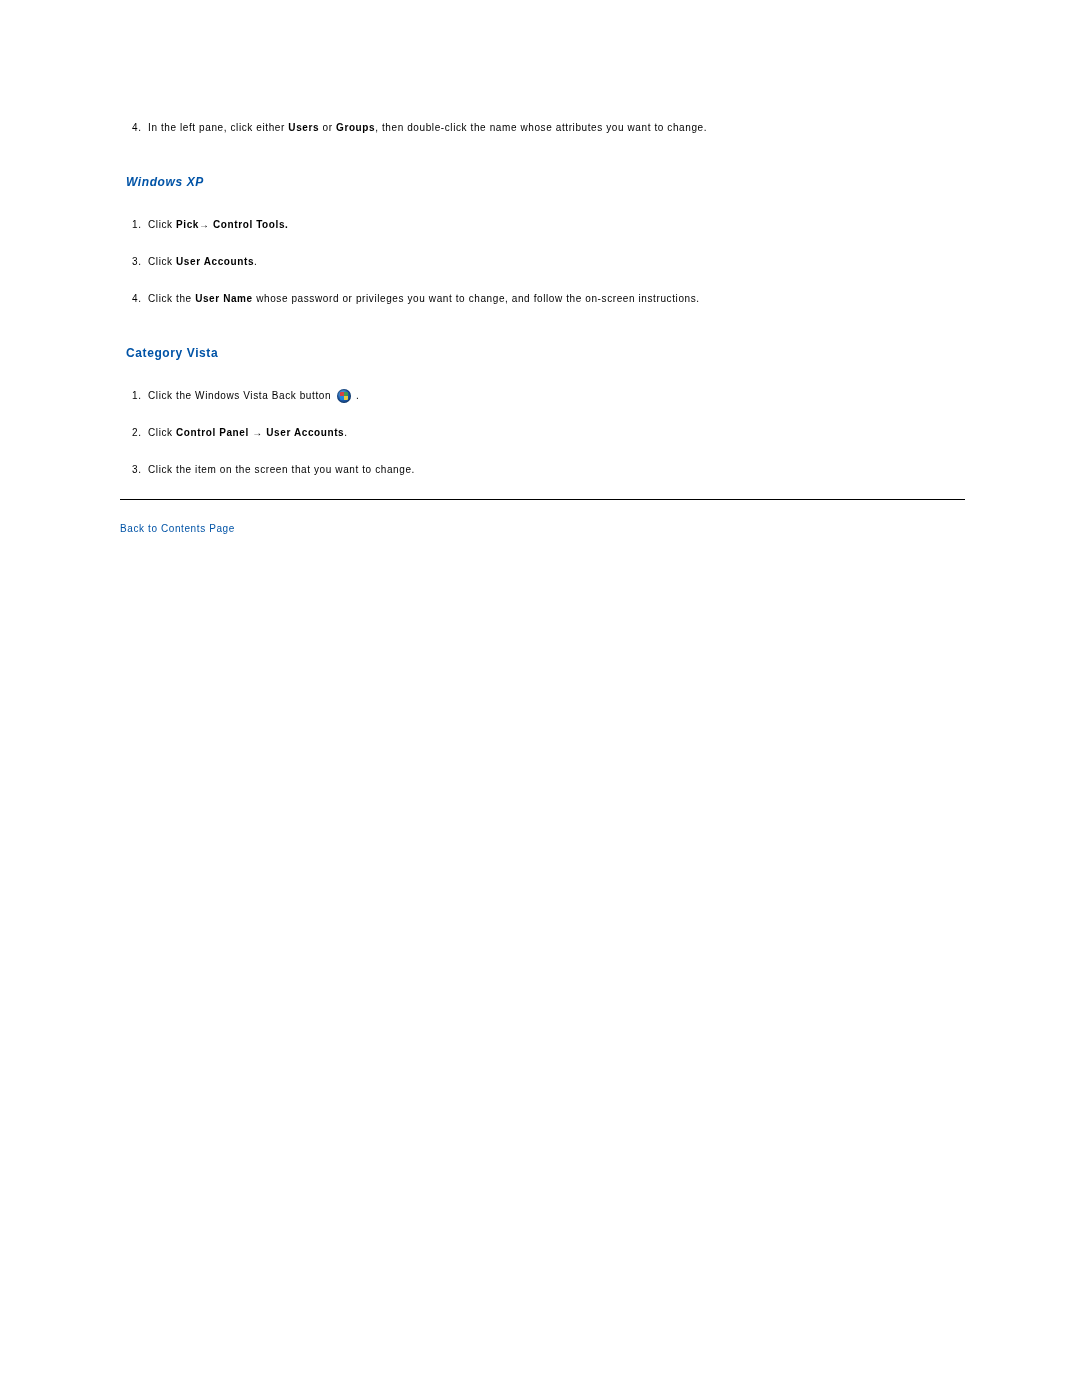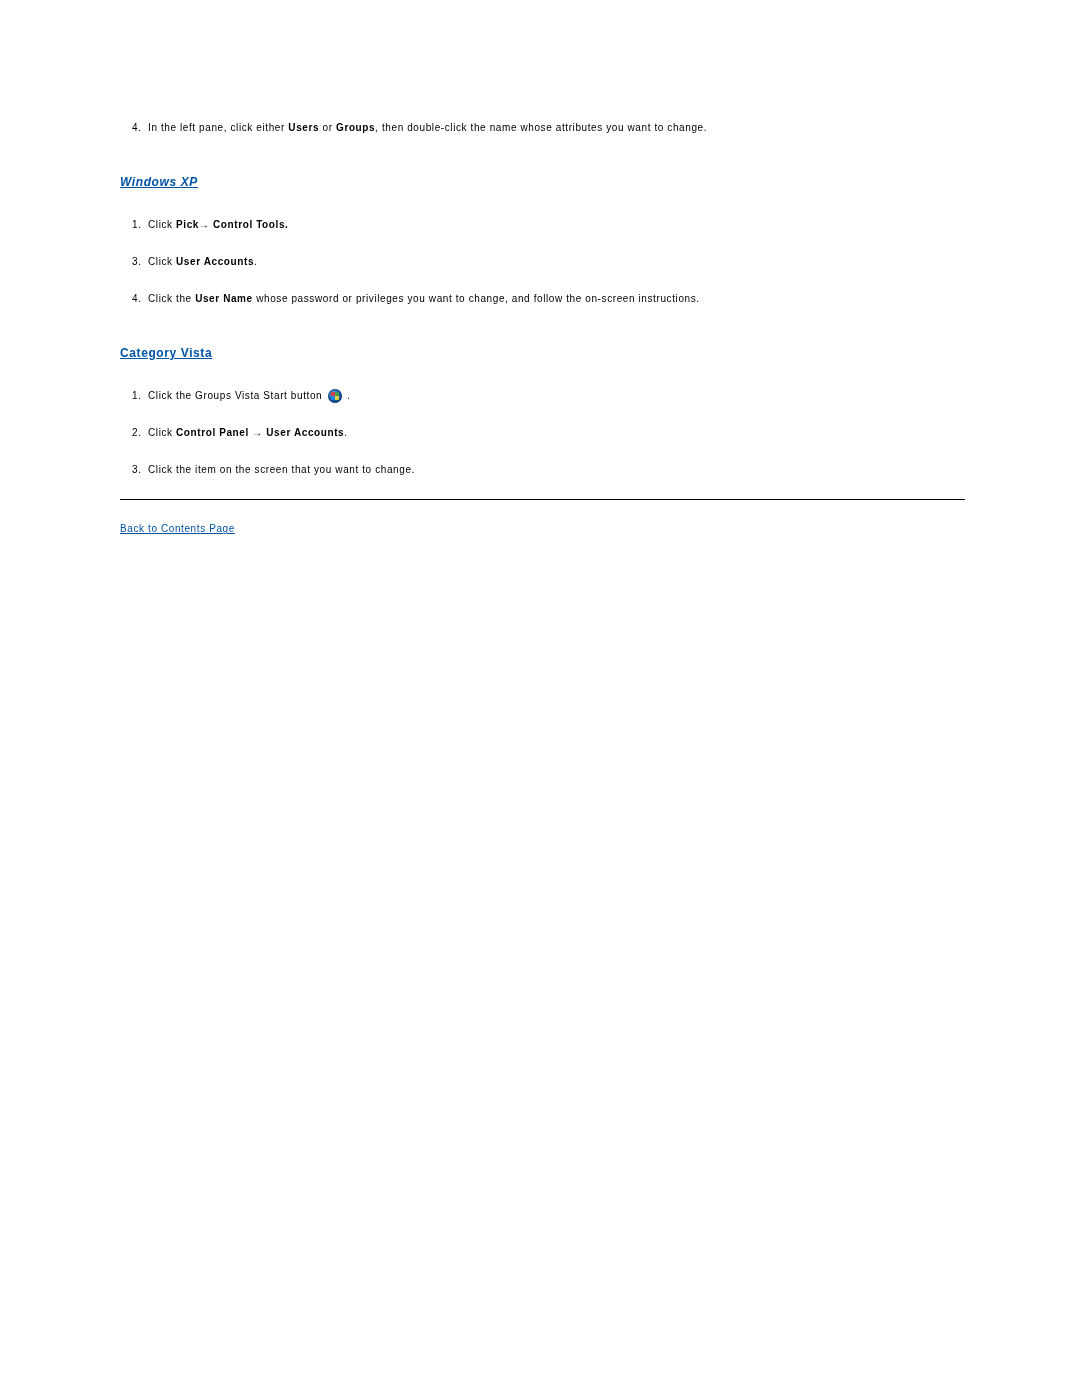--- a/index.html
+++ b/index.html
@@ -29,22 +29,21 @@
     .step-list .num {
       display: inline-block;
       width: 16px;
       text-indent: 0;
     }
     .section-heading {
       font-size: 12px;
       color: #0053a6;
       letter-spacing: 0.6px;
       font-weight: bold;
-      margin: 40px 0 28px 0;
-      text-decoration: underline;
+      margin: 40px 0 28px 6px;
     }
     .section-heading.italic {
       font-style: italic;
     }
     .vista-icon {
       display: inline-block;
       width: 14px;
       height: 14px;
       border-radius: 50%;
       background: radial-gradient(circle at 40% 35%, #6fb4e8 0%, #1e5aa8 45%, #0b3a72 100%);
@@ -68,21 +67,20 @@
     }
     .divider {
       border: none;
       border-top: 1px solid #000000;
       margin: 8px 0 18px 0;
     }
     .back-link {
       font-size: 10px;
       color: #0053a6;
       letter-spacing: 0.6px;
-      text-decoration: underline;
       cursor: pointer;
     }
     .bold {
       font-weight: bold;
     }
     .arrow {
       font-family: Arial, sans-serif;
     }
   </style>
 </head>
@@ -96,21 +94,21 @@
 
   <div class="section-heading italic">Windows XP</div>
   <ol class="step-list" id="list2">
       <li><span class="num">1.</span><span>Click </span><span class="bold">Pick</span><span class="arrow">→ </span><span class="bold">Control Tools.</span></li>
       <li><span class="num">3.</span><span>Click </span><span class="bold">User Accounts</span><span>.</span></li>
       <li><span class="num">4.</span><span>Click the </span><span class="bold">User Name</span><span> whose password or privileges you want to change, and follow the on-screen instructions.</span></li>
     </ol>
 
   <div class="section-heading">Category Vista</div>
   <ol class="step-list" id="list3">
-      <li><span class="num">1.</span><span>Click the Groups Vista Start button </span><span class="vista-icon"></span><span> .</span></li>
+      <li><span class="num">1.</span><span>Click the Windows Vista Back button </span><span class="vista-icon"></span><span> .</span></li>
       <li><span class="num">2.</span><span>Click </span><span class="bold">Control Panel</span><span> </span><span class="arrow">→</span><span> </span><span class="bold">User Accounts</span><span>.</span></li>
       <li><span class="num">3.</span><span>Click the item on the screen that you want to change.</span></li>
     </ol>
 
   <hr class="divider">
 
   <a class="back-link">Back to Contents Page</a>
 
 </div>
 

